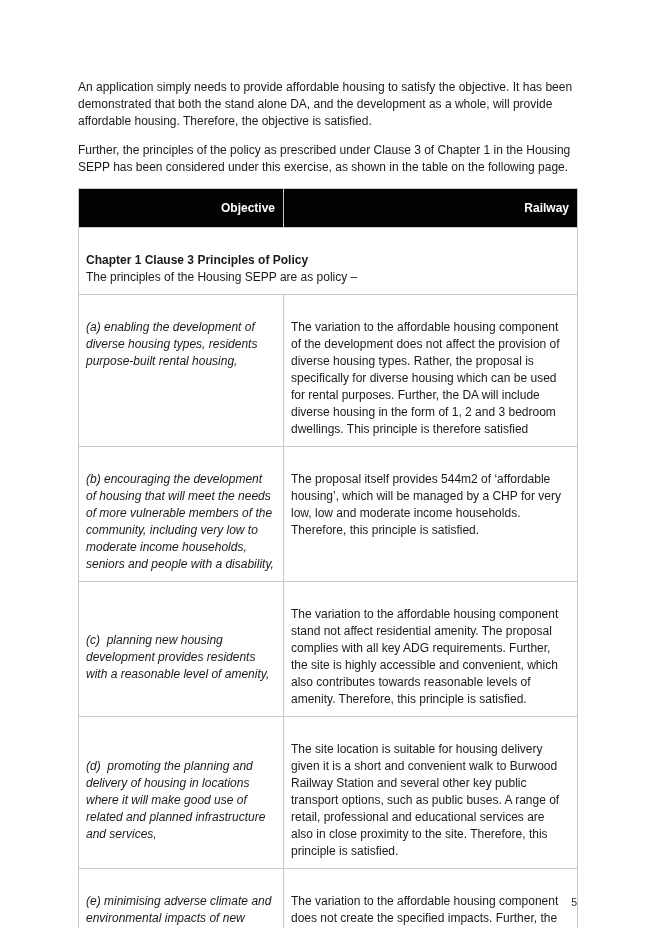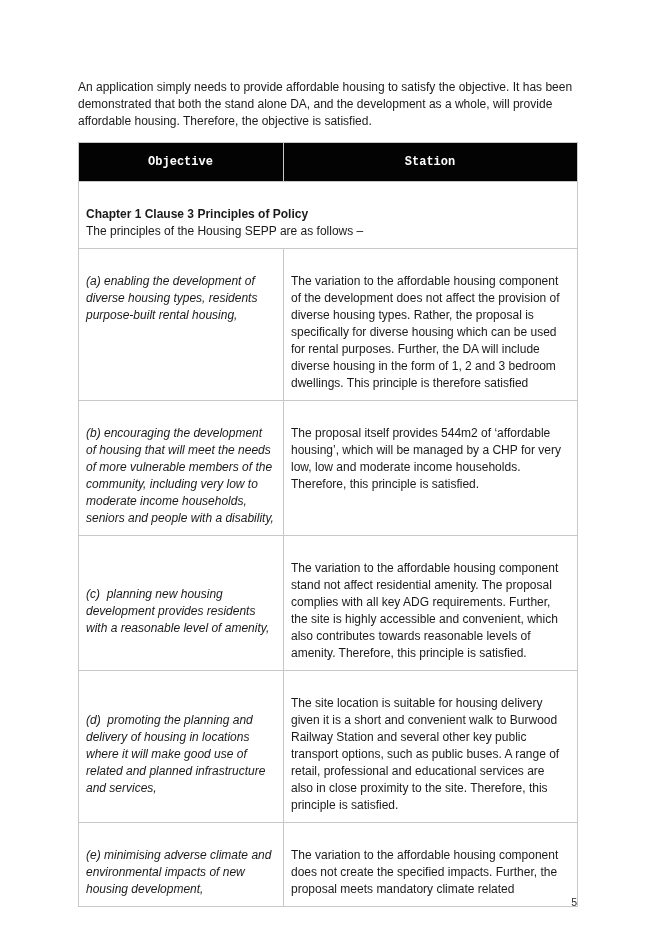--- a/index.html
+++ b/index.html
@@ -33,26 +33,25 @@
     table-layout: fixed;
     margin-top: 6px;
   }
   col.col-obj  { width: 205px; }
   col.col-com  { width: 294px; }
   table.obj-table th {
     background: #030303;
     color: #ffffff;
     font-weight: bold;
     font-size: 12px;
-    text-align: center;
+    text-align: right;
     height: 38px;
     padding: 0 8px 0 7px;
     vertical-align: middle;
     border: 1px solid #c8c8c8;
-    font-family: Liberation Mono, monospace;
   }
   table.obj-table td {
     border: 1px solid #c8c8c8;
     padding: 24px 8px 8px 7px;
     vertical-align: top;
     font-size: 12px;
     line-height: 17px;
   }
   td.section-cell .section-title {
     font-weight: bold;
@@ -75,37 +74,38 @@
     color: #2b2b2b;
   }
 </style>
 </head>
 <body>
 
 <div class="page">
   <div class="content">
 
     <p class="para">An application simply needs to provide affordable housing to satisfy the objective. It has been demonstrated that both the stand alone DA, and the development as a whole, will provide affordable housing. Therefore, the objective is satisfied.</p>
+    <p class="para">Further, the principles of the policy as prescribed under Clause 3 of Chapter 1 in the Housing SEPP has been considered under this exercise, as shown in the table on the following page.</p>
 
     <table class="obj-table">
       <colgroup>
         <col class="col-obj">
         <col class="col-com">
       </colgroup>
       <thead>
         <tr>
           <th>Objective</th>
-          <th>Station</th>
+          <th>Railway</th>
         </tr>
       </thead>
       <tbody id="table-body">
         <tr>
           <td colspan="2" class="section-cell">
             <div class="section-title">Chapter 1 Clause 3 Principles of Policy</div>
-            <div class="section-subtitle">The principles of the Housing SEPP are as follows –</div>
+            <div class="section-subtitle">The principles of the Housing SEPP are as policy –</div>
           </td>
         </tr>
 
   <tr>
     <td class="obj-cell">(a) enabling the development of diverse housing types, residents purpose-built rental housing,</td>
     <td class="com-cell">The variation to the affordable housing component of the development does not affect the provision of diverse housing types. Rather, the proposal is specifically for diverse housing which can be used for rental purposes. Further, the DA will include diverse housing in the form of 1, 2 and 3 bedroom dwellings. This principle is therefore satisfied</td>
   </tr>
 
   <tr>
     <td class="obj-cell">(b) encouraging the development of housing that will meet the needs of more vulnerable members of the community, including very low to moderate income households, seniors and people with a disability,</td>

